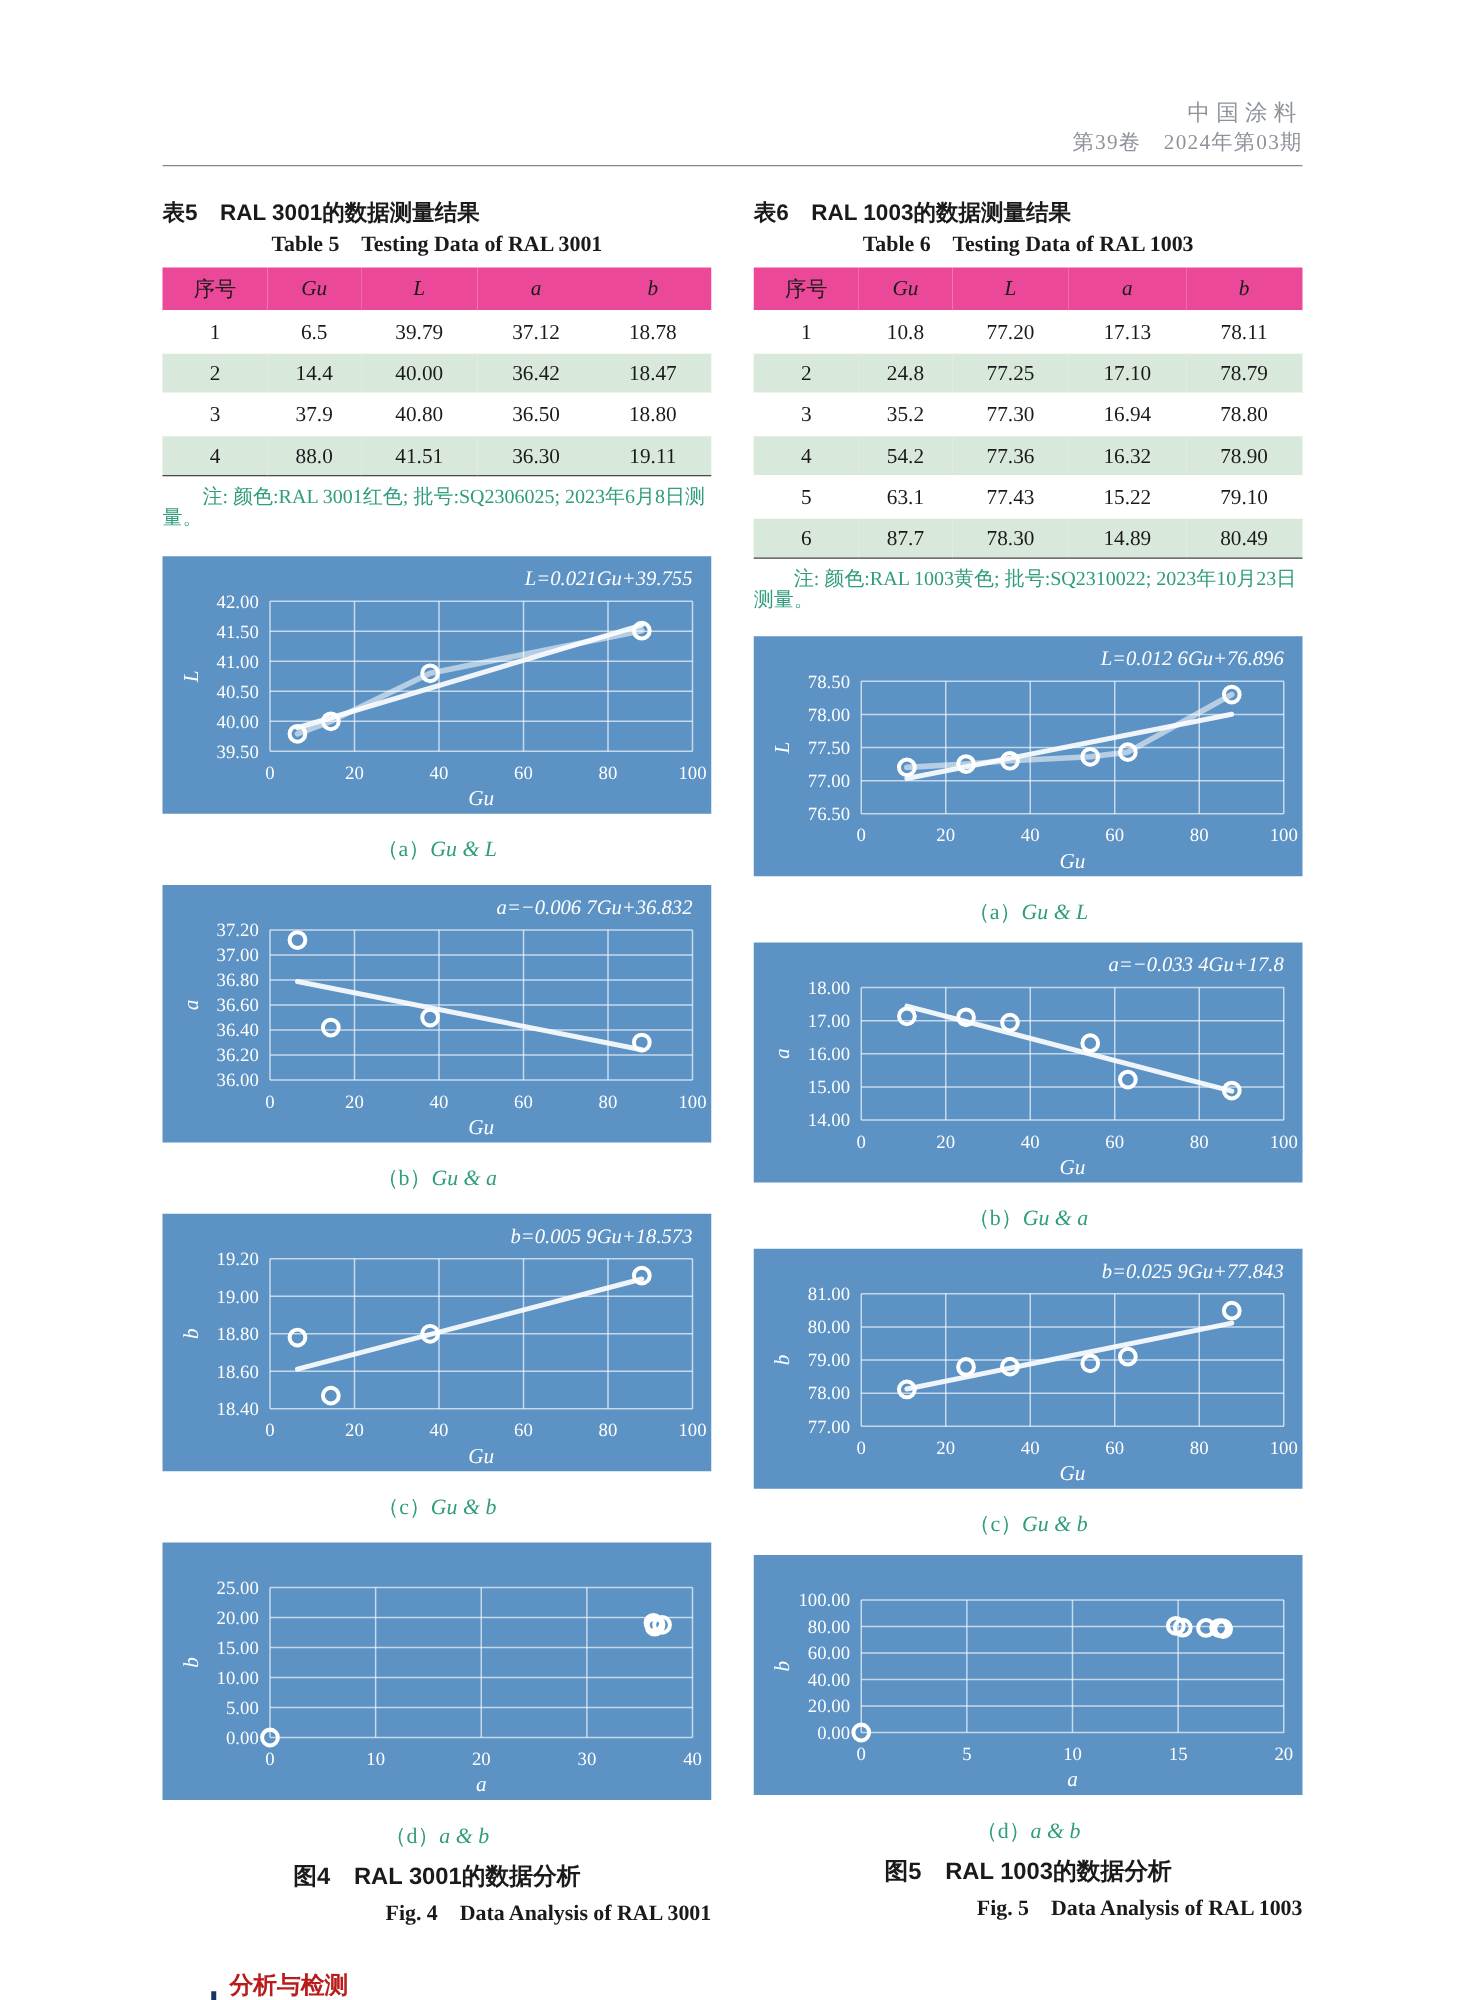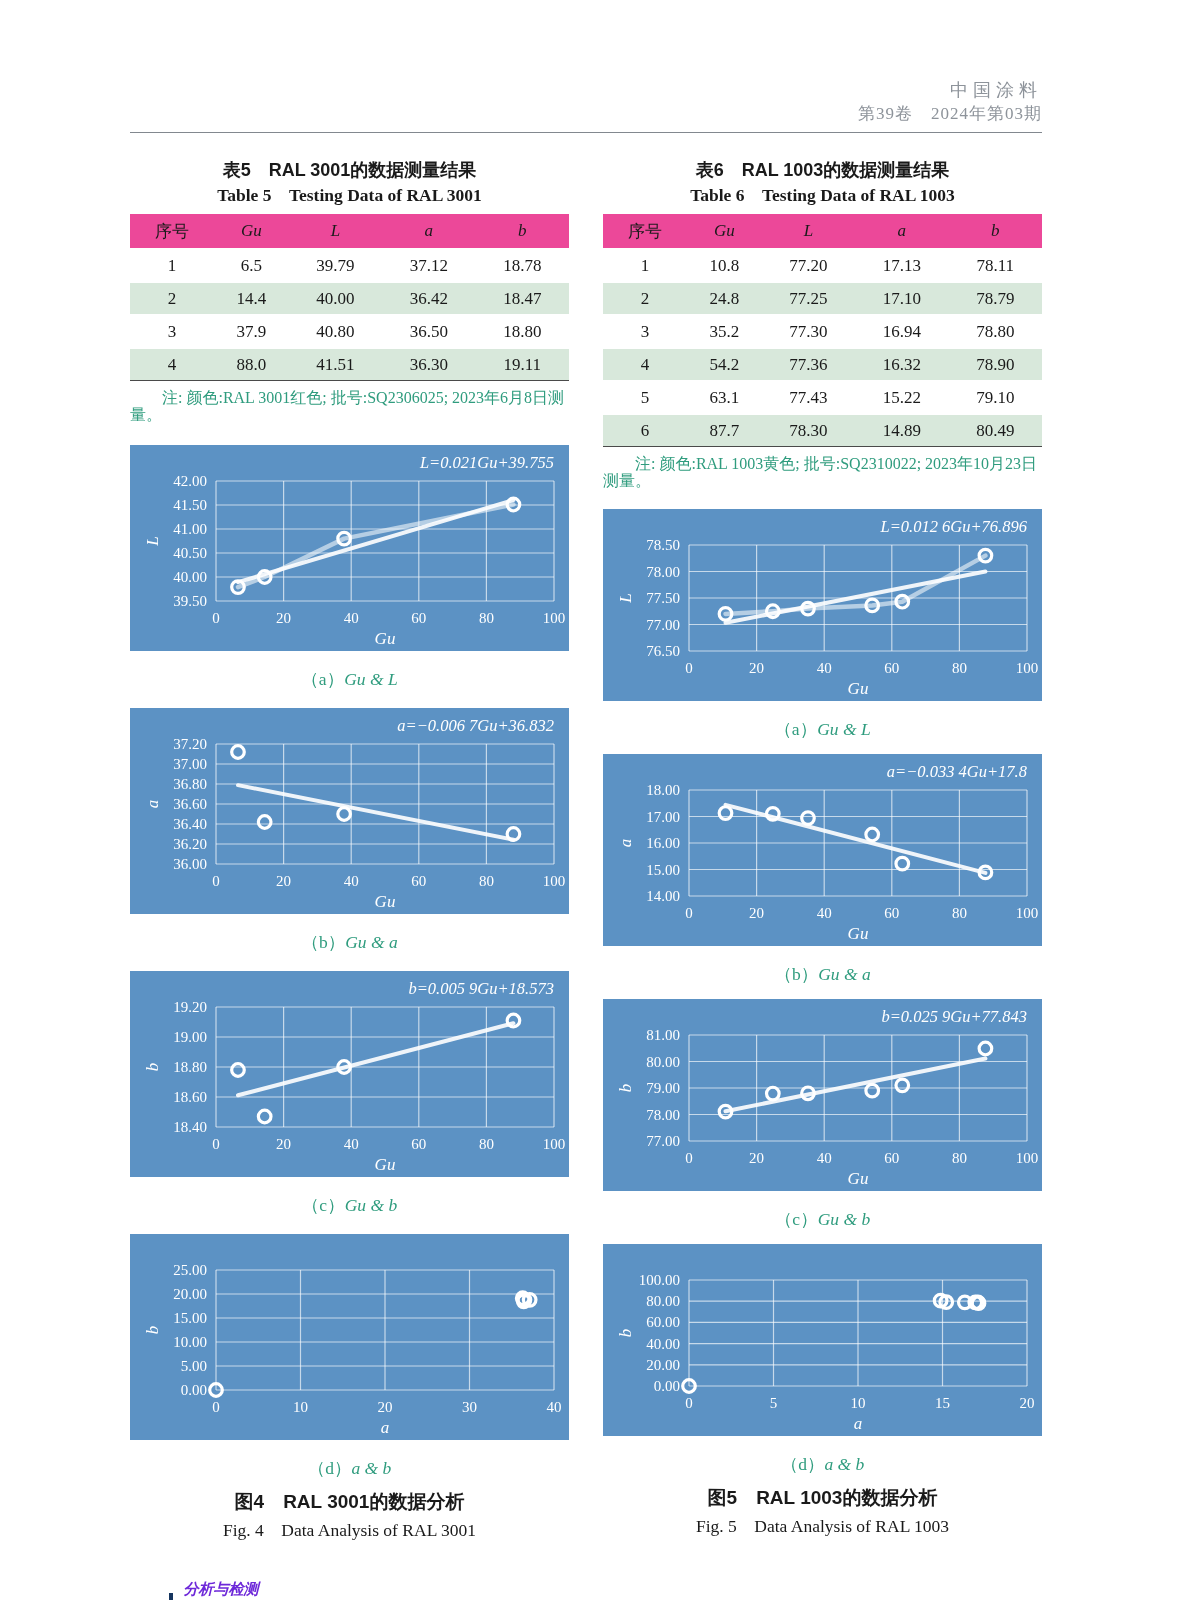--- a/index.html
+++ b/index.html
@@ -10,21 +10,21 @@
   .page-header{display:flex;justify-content:space-between;align-items:flex-end;color:#8d939a;flex-direction:column;}
   .journal-name{font-size:18px;letter-spacing:5px;}
   .issue-info{font-size:17px;letter-spacing:1px;}
   .header-rule{border:none;border-top:1.6px solid #82888f;margin:7px 0 24px 0;}
 
   
   .columns{display:flex;gap:34px;}
   .col{flex:0 0 439px;width:439px;min-width:0;}
 
   
-  .tbl-title-zh{text-align:center;font-family:"Liberation Sans",sans-serif;font-weight:bold;font-size:18px;line-height:26px;}
+  .tbl-title-zh{text-align:left;font-family:"Liberation Sans",sans-serif;font-weight:bold;font-size:18px;line-height:26px;}
   .tbl-title-en{text-align:center;font-weight:bold;font-size:17.5px;line-height:25px;}
   table.data-table{width:100%;border-collapse:collapse;margin-top:6px;font-size:17px;}
   table.data-table th,table.data-table td{text-align:center;padding:5.5px 2px;border-bottom:2px solid #fff;font-weight:normal;}
   table.data-table thead th{background:#ec4899;}
   table.data-table th.it{font-style:italic;}
   table.data-table tbody tr:nth-child(even) td{background:#d8e8db;}
   table.data-table tbody tr:last-child td{border-bottom:1.5px solid #4a4a4a;}
   .tbl-note{color:#2f9c7e;font-size:16px;line-height:17px;margin-top:8px;text-indent:2em;}
 
   
@@ -33,27 +33,27 @@
   .chart-panel{width:100%;background:#5c92c4;}
   .col-left .chart-panel{height:206px;}
   .col-right .chart-panel{height:192px;}
   .chart-caption{text-align:center;color:#2f9c7e;font-size:17.5px;line-height:22px;margin-top:17px;}
   .chart-caption i{font-style:italic;}
   svg text{fill:#ffffff;font-family:"Liberation Serif",serif;}
 
   
   .fig-caption{margin-top:10px;text-align:center;}
   .fig-zh{font-family:"Liberation Sans",sans-serif;font-weight:bold;font-size:19px;line-height:26px;}
-  .fig-en{font-weight:normal;font-size:17.5px;line-height:24px;margin-top:3px;}
+  .fig-en{font-weight:bold;font-size:17.5px;line-height:24px;margin-top:3px;text-align:right;}
 
   
   .page-footer{display:flex;align-items:center;gap:11px;margin-top:36px;margin-left:2px;}
   .page-num{font-size:26px;color:#2c4f86;line-height:1;}
   .footer-divider{width:3.5px;height:48px;background:#16355f;}
-  .footer-section-zh{font-family:"Liberation Sans",sans-serif;font-weight:bold;font-size:15px;color:#6d28d9;line-height:22px;font-style:italic;}
+  .footer-section-zh{font-family:"Liberation Sans",sans-serif;font-weight:bold;font-size:19px;color:#b91c1c;line-height:22px;}
   .footer-section-en{font-size:12.5px;color:#8e97a4;line-height:16px;margin-top:40px;}
 </style>
 </head>
 <body>
 
 <div class="page">
 
   <div class="page-header">
     <span class="journal-name">中国涂料</span>
     <span class="issue-info">第39卷　2024年第03期</span>

